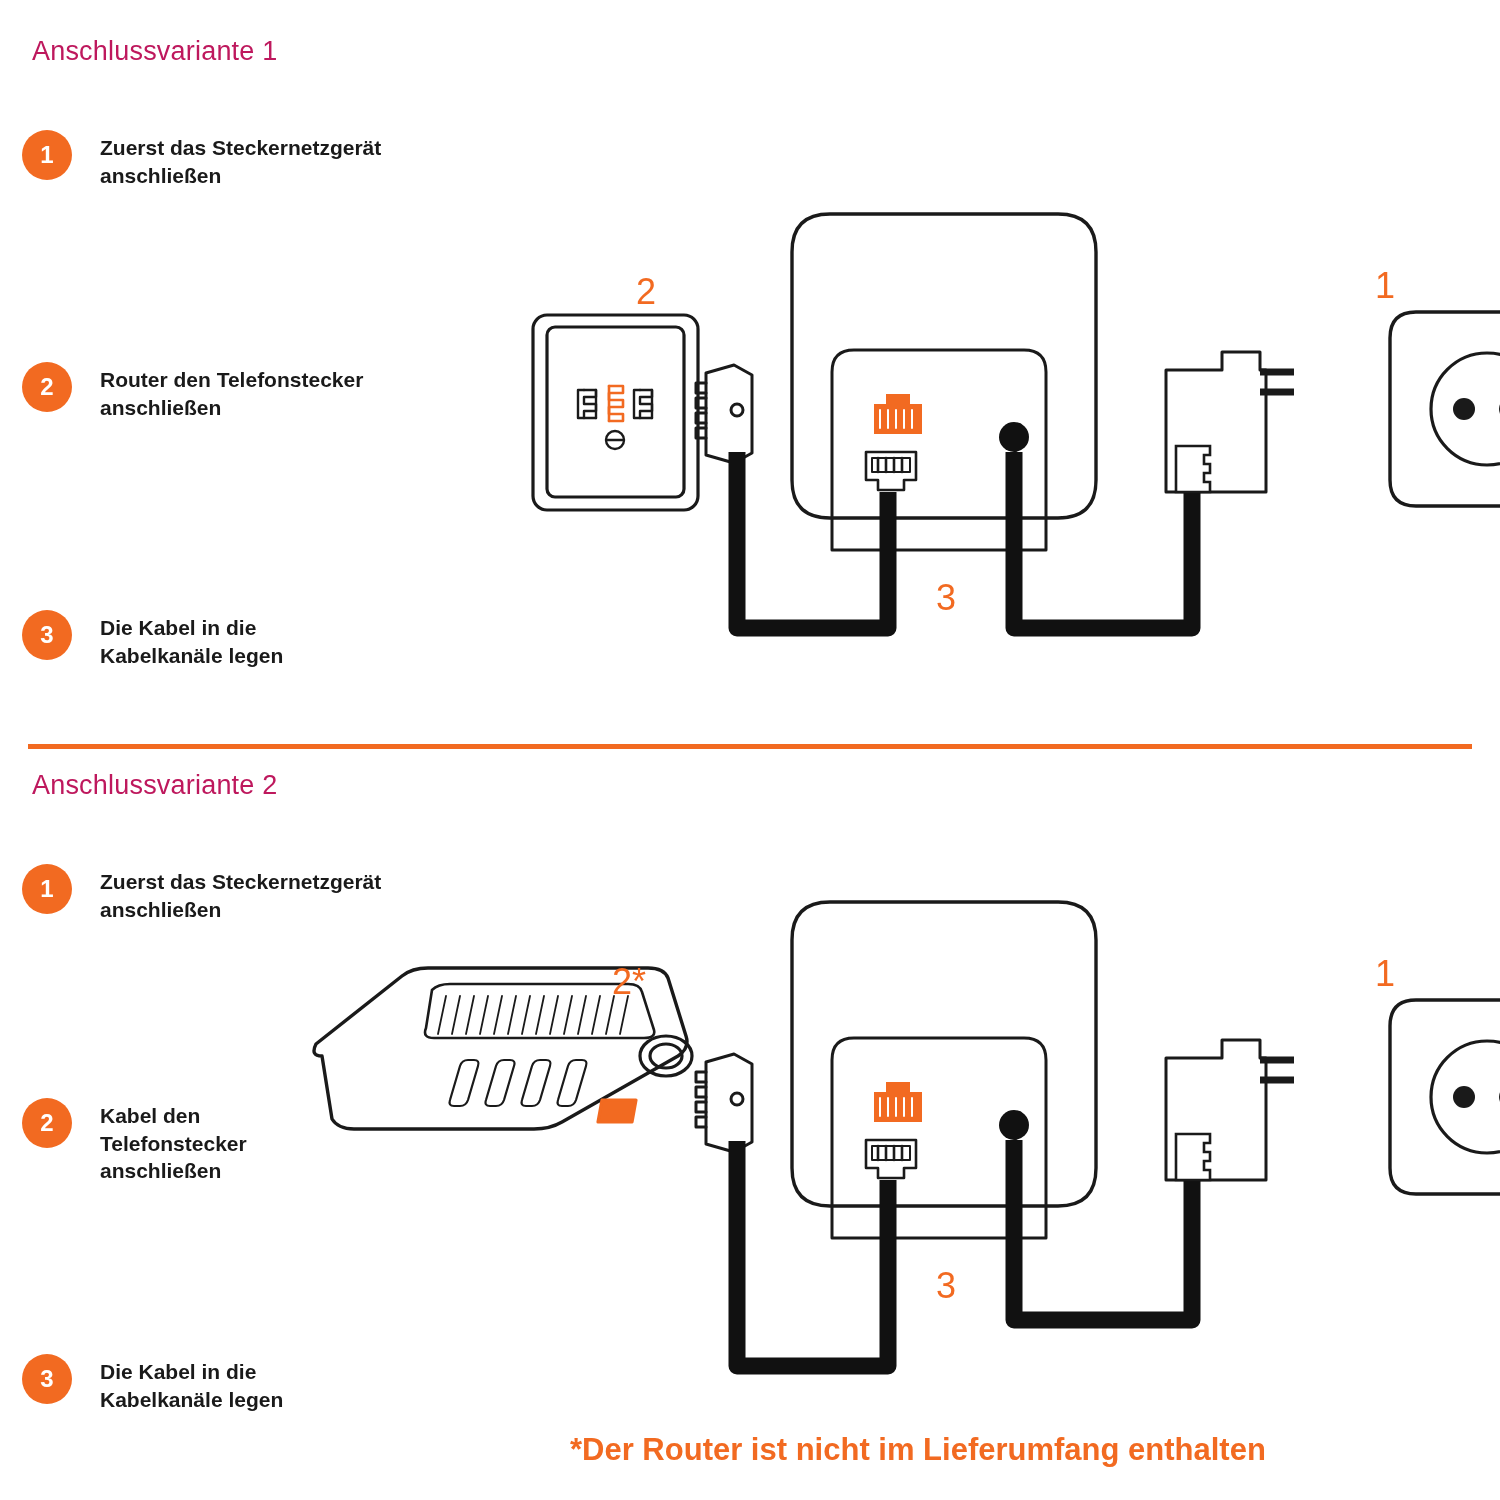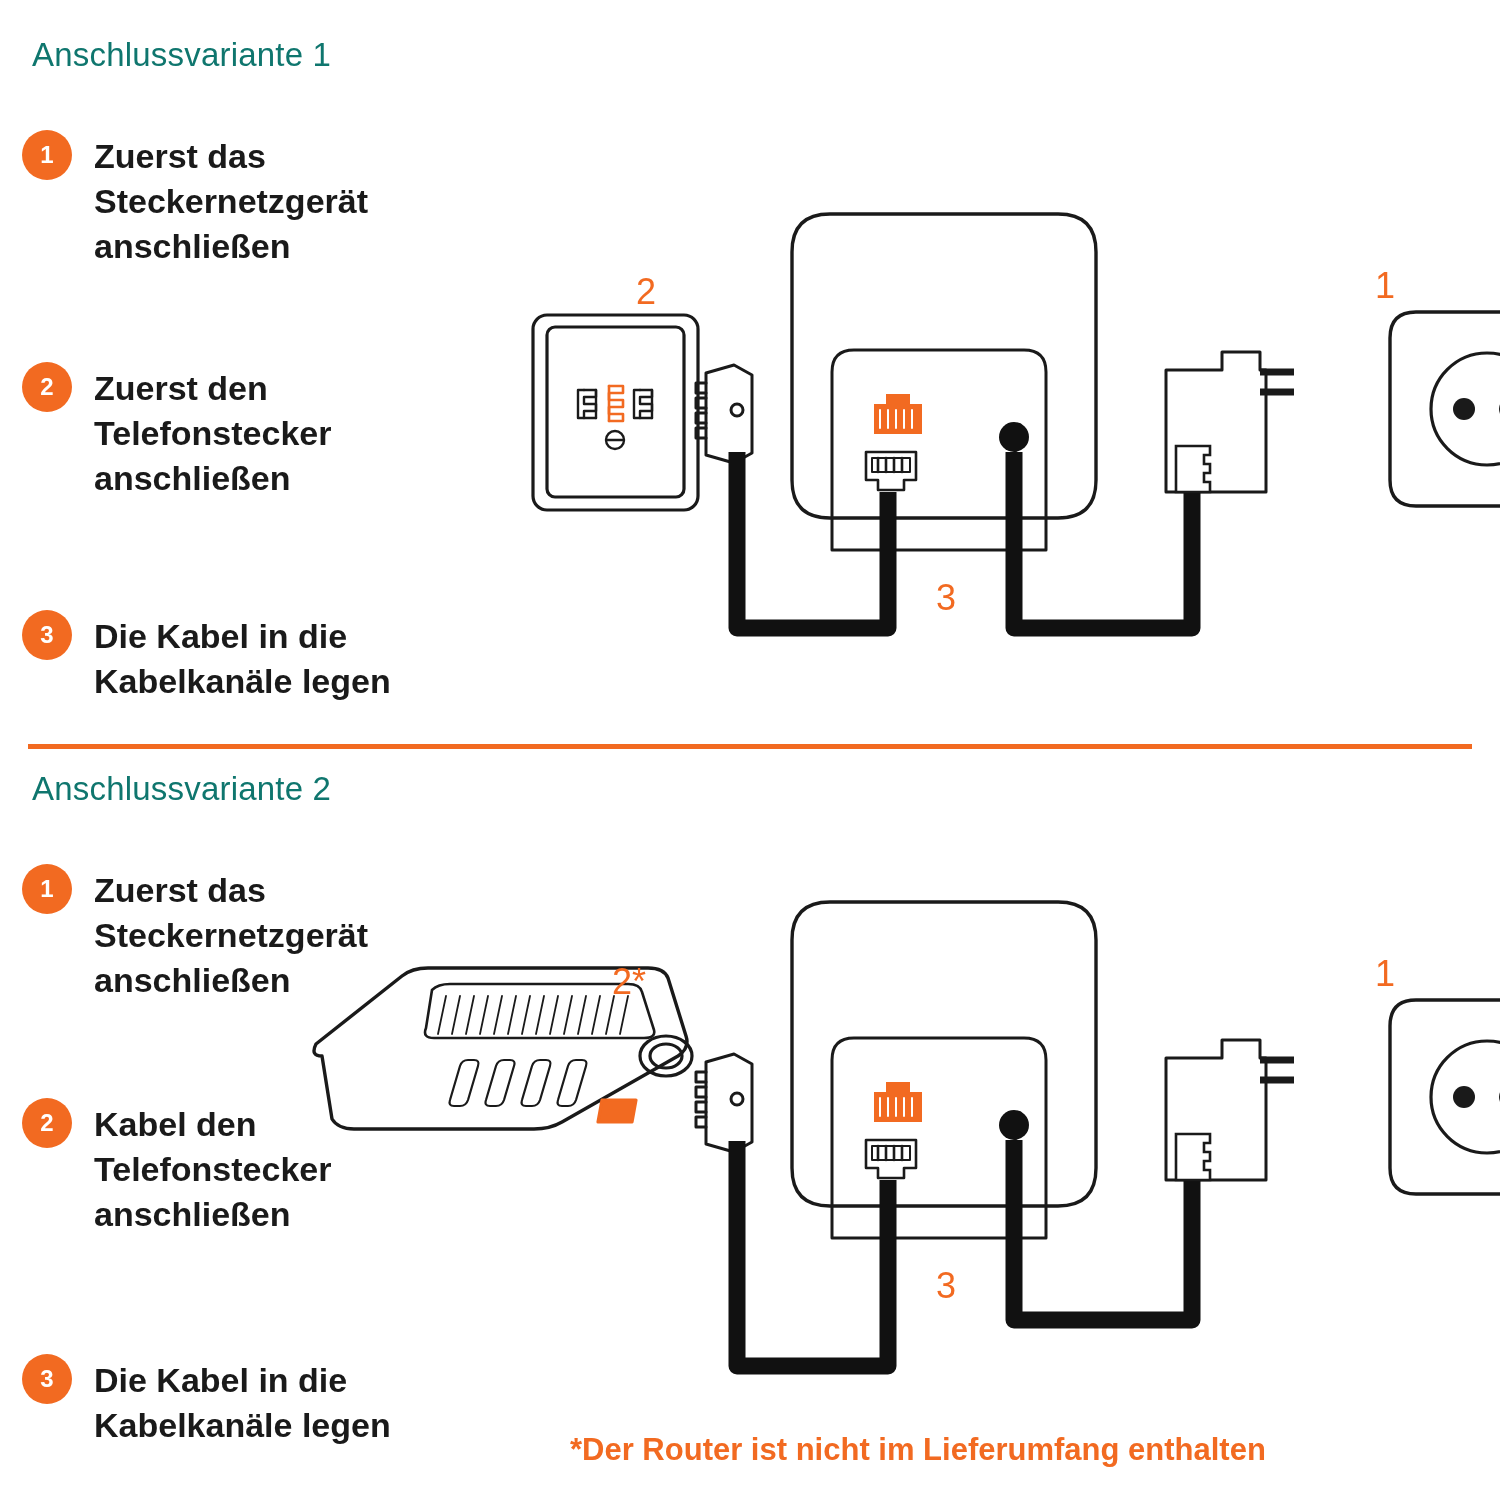--- a/index.html
+++ b/index.html
@@ -27,24 +27,24 @@
     position: absolute;
     left: 0;
     width: 1500px;
   }
   #section-1 { top: 0; height: 740px; }
   #section-2 { top: 748px; height: 752px; }
 
   .section-title {
     position: absolute;
     left: 32px;
-    font-size: 33px;
+    font-size: 27px;
     font-weight: 400;
     letter-spacing: 0.2px;
-    color: #0f766e;
+    color: #be185d;
     white-space: nowrap;
   }
   #section-1 .section-title { top: 36px; }
   #section-2 .section-title { top: 22px; }
 
   .divider {
     position: absolute;
     left: 28px;
     top: 744px;
     width: 1444px;
@@ -71,22 +71,22 @@
     background: #f26a21;
     color: #ffffff;
     font-size: 24px;
     font-weight: 700;
     display: flex;
     align-items: center;
     justify-content: center;
     line-height: 1;
   }
   .step-text {
-    margin-left: 22px;
-    font-size: 34px;
+    margin-left: 28px;
+    font-size: 21px;
     font-weight: 700;
     line-height: 1.32;
     color: #1a1a1a;
     max-width: 400px;
     white-space: pre-line;
     padding-top: 4px;
   }
 
   
   .diagram {
@@ -125,21 +125,21 @@
     <div class="section-title">Anschlussvariante 1</div>
 
     <div class="steps">
       <div class="step" style="top:130px;">
         <div class="step-badge">1</div>
         <div class="step-text">Zuerst das Steckernetzgerät
 anschließen</div>
       </div>
       <div class="step" style="top:362px;">
         <div class="step-badge">2</div>
-        <div class="step-text">Zuerst den Telefonstecker
+        <div class="step-text">Router den Telefonstecker
 anschließen</div>
       </div>
       <div class="step" style="top:610px;">
         <div class="step-badge">3</div>
         <div class="step-text">Die Kabel in die
 Kabelkanäle legen</div>
       </div>
     </div>
 
     <div class="diagram">

